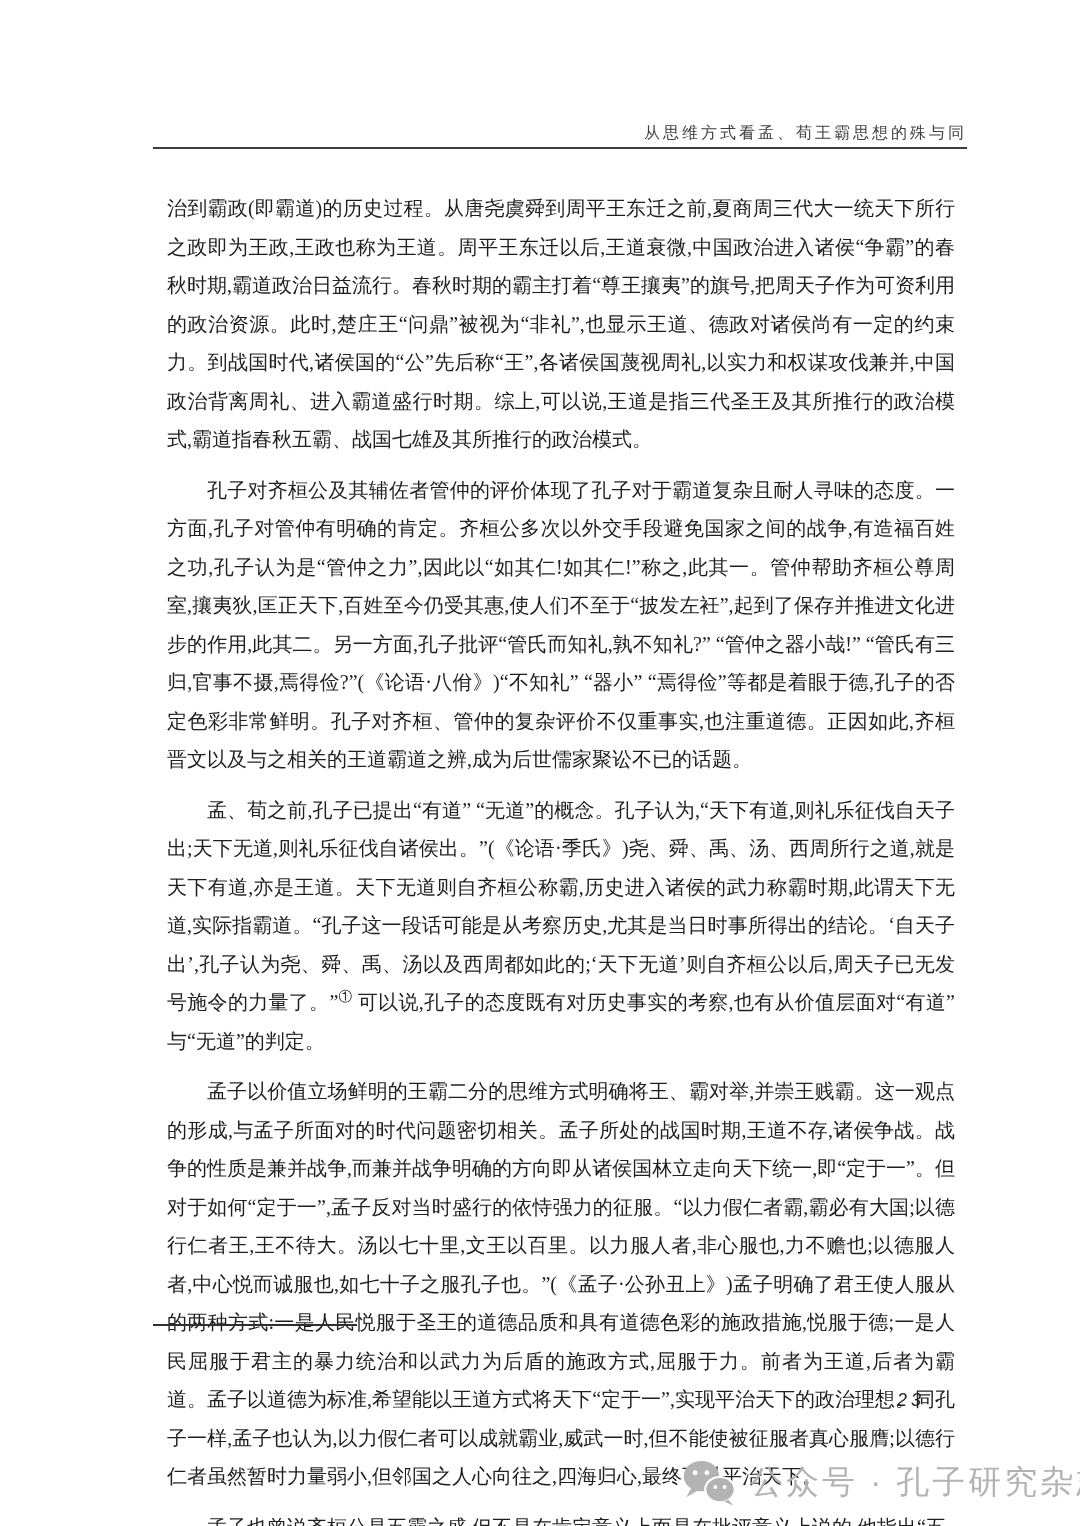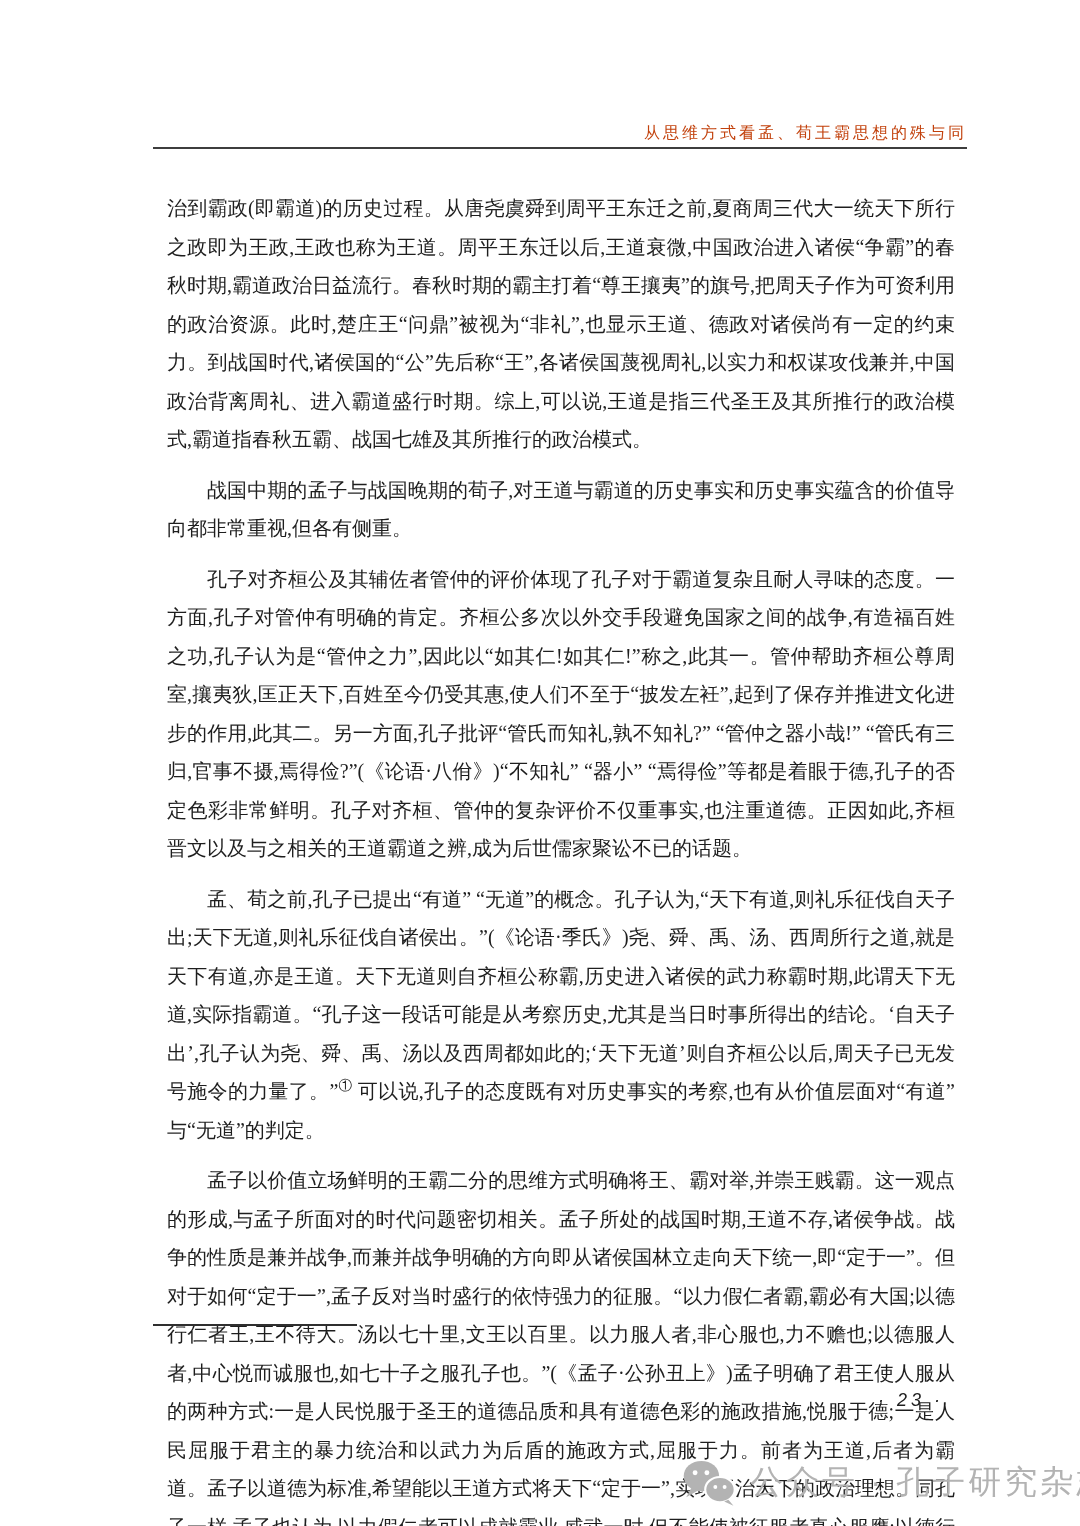--- a/index.html
+++ b/index.html
@@ -11,21 +11,21 @@
     font-family: "Liberation Serif", "DejaVu Serif", serif;
     color: #212121;
     overflow: hidden;
   }
   .running-head {
     position: absolute;
     top: 123px;
     right: 113px;
     font-size: 16px;
     letter-spacing: 3px;
-    color: #c2410c;
+    color: #404040;
     white-space: nowrap;
   }
   .header-rule {
     position: absolute;
     top: 147px;
     left: 153px;
     width: 814px;
     height: 2px;
     background: #3d3d3d;
   }
@@ -94,21 +94,20 @@
 <body>
 
 <div class="page">
 
   <div class="running-head">从思维方式看孟、荀王霸思想的殊与同</div>
 
   <div class="header-rule"></div>
 
   <div class="body-text">
       <p class="para">治到霸政(即霸道)的历史过程。从唐尧虞舜到周平王东迁之前,夏商周三代大一统天下所行之政即为王政,王政也称为王道。周平王东迁以后,王道衰微,中国政治进入诸侯“争霸”的春秋时期,霸道政治日益流行。春秋时期的霸主打着“尊王攘夷”的旗号,把周天子作为可资利用的政治资源。此时,楚庄王“问鼎”被视为“非礼”,也显示王道、德政对诸侯尚有一定的约束力。到战国时代,诸侯国的“公”先后称“王”,各诸侯国蔑视周礼,以实力和权谋攻伐兼并,中国政治背离周礼、进入霸道盛行时期。综上,可以说,王道是指三代圣王及其所推行的政治模式,霸道指春秋五霸、战国七雄及其所推行的政治模式。</p>
-      <p class="para indent">战国中期的孟子与战国晚期的荀子,对王道与霸道的历史事实和历史事实蕴含的价值导向都非常重视,但各有侧重。</p>
       <p class="para indent">孔子对齐桓公及其辅佐者管仲的评价体现了孔子对于霸道复杂且耐人寻味的态度。一方面,孔子对管仲有明确的肯定。齐桓公多次以外交手段避免国家之间的战争,有造福百姓之功,孔子认为是“管仲之力”,因此以“如其仁!如其仁!”称之,此其一。管仲帮助齐桓公尊周室,攘夷狄,匡正天下,百姓至今仍受其惠,使人们不至于“披发左衽”,起到了保存并推进文化进步的作用,此其二。另一方面,孔子批评“管氏而知礼,孰不知礼?” “管仲之器小哉!” “管氏有三归,官事不摄,焉得俭?”(《论语·八佾》)“不知礼” “器小” “焉得俭”等都是着眼于德,孔子的否定色彩非常鲜明。孔子对齐桓、管仲的复杂评价不仅重事实,也注重道德。正因如此,齐桓晋文以及与之相关的王道霸道之辨,成为后世儒家聚讼不已的话题。</p>
       <p class="para indent">孟、荀之前,孔子已提出“有道” “无道”的概念。孔子认为,“天下有道,则礼乐征伐自天子出;天下无道,则礼乐征伐自诸侯出。”(《论语·季氏》)尧、舜、禹、汤、西周所行之道,就是天下有道,亦是王道。天下无道则自齐桓公称霸,历史进入诸侯的武力称霸时期,此谓天下无道,实际指霸道。“孔子这一段话可能是从考察历史,尤其是当日时事所得出的结论。‘自天子出’,孔子认为尧、舜、禹、汤以及西周都如此的;‘天下无道’则自齐桓公以后,周天子已无发号施令的力量了。”<sup>①</sup> 可以说,孔子的态度既有对历史事实的考察,也有从价值层面对“有道”与“无道”的判定。</p>
       <p class="para indent">孟子以价值立场鲜明的王霸二分的思维方式明确将王、霸对举,并崇王贱霸。这一观点的形成,与孟子所面对的时代问题密切相关。孟子所处的战国时期,王道不存,诸侯争战。战争的性质是兼并战争,而兼并战争明确的方向即从诸侯国林立走向天下统一,即“定于一”。但对于如何“定于一”,孟子反对当时盛行的依恃强力的征服。“以力假仁者霸,霸必有大国;以德行仁者王,王不待大。汤以七十里,文王以百里。以力服人者,非心服也,力不赡也;以德服人者,中心悦而诚服也,如七十子之服孔子也。”(《孟子·公孙丑上》)孟子明确了君王使人服从的两种方式:一是人民悦服于圣王的道德品质和具有道德色彩的施政措施,悦服于德;一是人民屈服于君主的暴力统治和以武力为后盾的施政方式,屈服于力。前者为王道,后者为霸道。孟子以道德为标准,希望能以王道方式将天下“定于一”,实现平治天下的政治理想。同孔子一样,孟子也认为,以力假仁者可以成就霸业,威武一时,但不能使被征服者真心服膺;以德行仁者虽然暂时力量弱小,但邻国之人心向往之,四海归心,最终可以平治天下。</p>
       <p class="para indent">孟子也曾说齐桓公是五霸之盛,但不是在肯定意义上而是在批评意义上说的,他指出“五</p>
     </div>
 
   <div class="footnote-rule"></div>
 
 
   <div class="page-number">· 23 ·</div>

